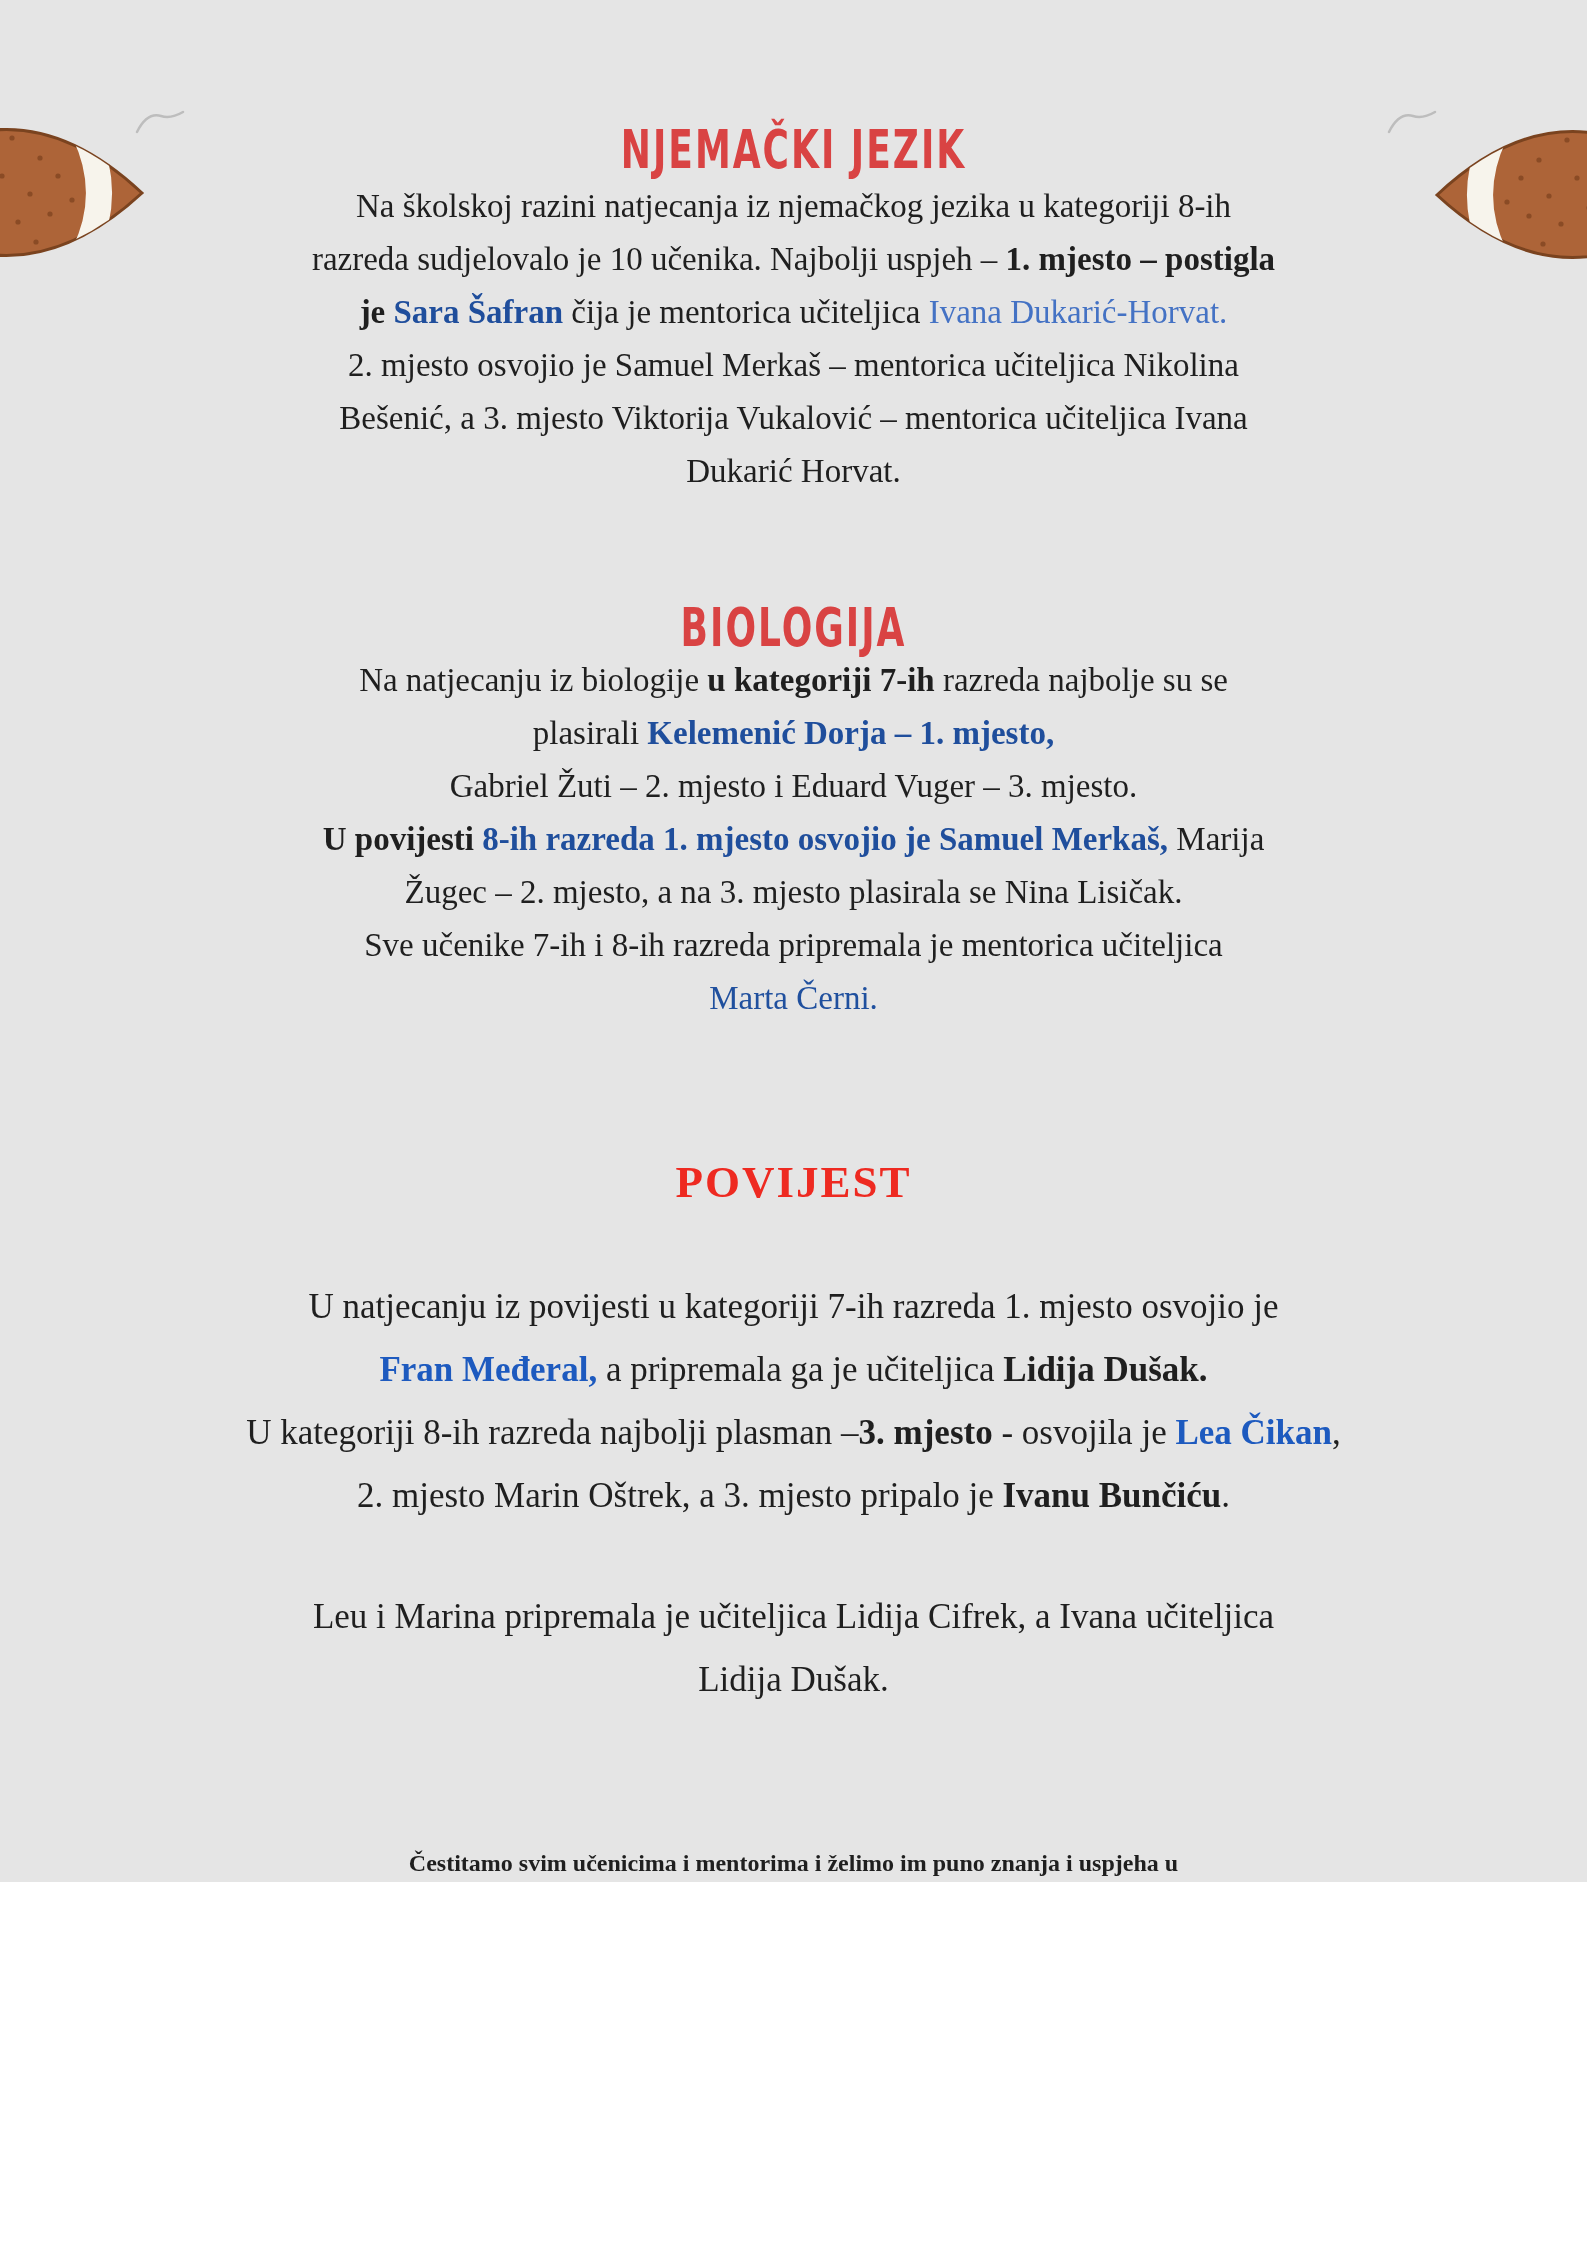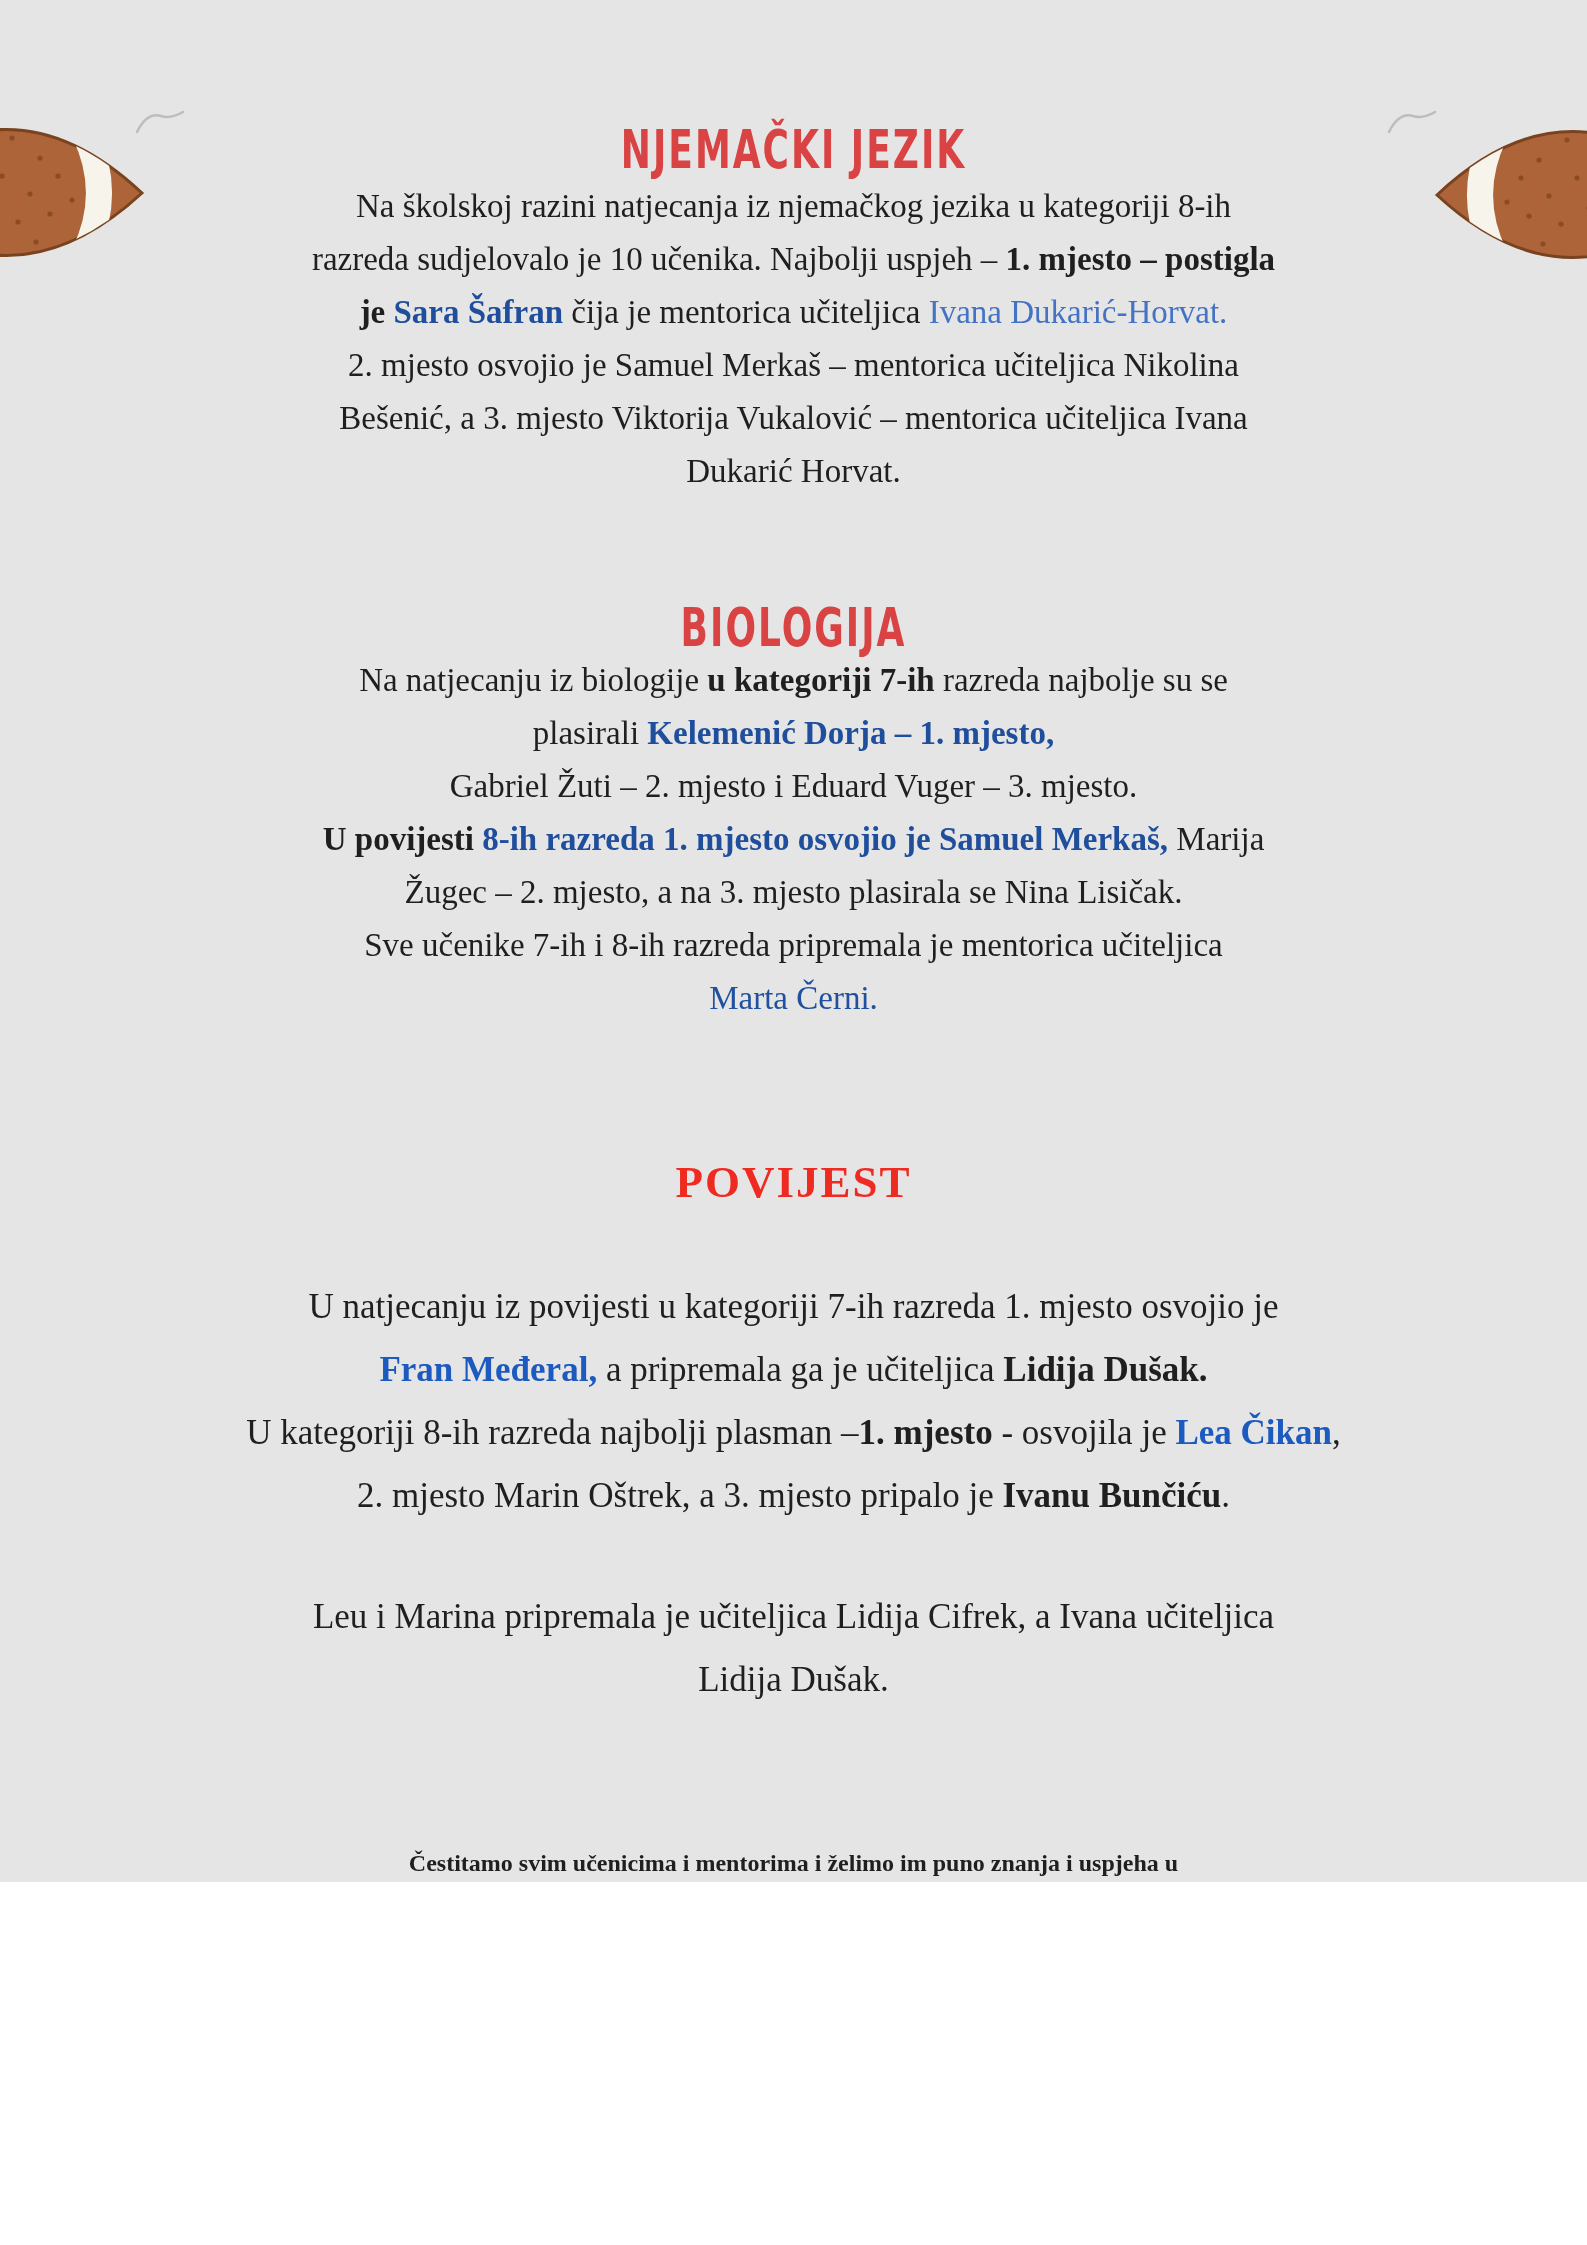--- a/index.html
+++ b/index.html
@@ -144,21 +144,21 @@
     <div class="line"><span>Žugec – 2. mjesto, a na 3. mjesto plasirala se Nina Lisičak.</span></div>
     <div class="line"><span>Sve učenike 7-ih i 8-ih razreda pripremala je mentorica učiteljica</span></div>
     <div class="line"><span class="blue-c">Marta Černi.</span></div>
   </div>
 
   <div id="heading-history" class="center-block">POVIJEST</div>
 
   <div id="para-history-1" class="center-block">
     <div class="line"><span>U natjecanju iz povijesti u kategoriji 7-ih razreda 1. mjesto osvojio je</span></div>
     <div class="line"><span class="b blue-d">Fran Međeral,</span><span> a pripremala ga je učiteljica </span><span class="b">Lidija Dušak.</span></div>
-    <div class="line"><span>U kategoriji 8-ih razreda najbolji plasman –</span><span class="b">1. mjesto</span><span> - osvojila je </span><span class="b blue-d">Lea Čikan</span><span>,</span></div>
+    <div class="line"><span>U kategoriji 8-ih razreda najbolji plasman –</span><span class="b">3. mjesto</span><span> - osvojila je </span><span class="b blue-d">Lea Čikan</span><span>,</span></div>
     <div class="line"><span>2. mjesto Marin Oštrek, a 3. mjesto pripalo je </span><span class="b">Ivanu Bunčiću</span><span>.</span></div>
   </div>
 
   <div id="para-history-2" class="center-block">
     <div class="line"><span>Leu i Marina pripremala je učiteljica Lidija Cifrek, a Ivana učiteljica</span></div>
     <div class="line"><span>Lidija Dušak.</span></div>
   </div>
 
   <div id="closing-message" class="center-block">
     <div class="line"><span>Čestitamo svim učenicima i mentorima i želimo im puno znanja i uspjeha u</span></div>

